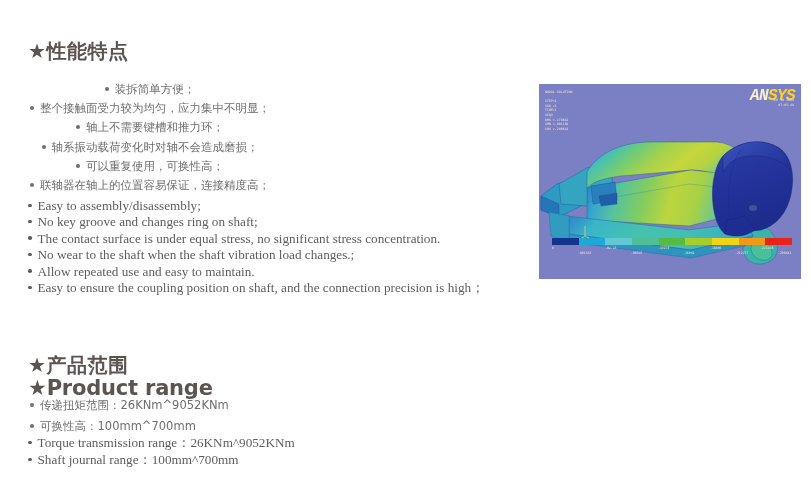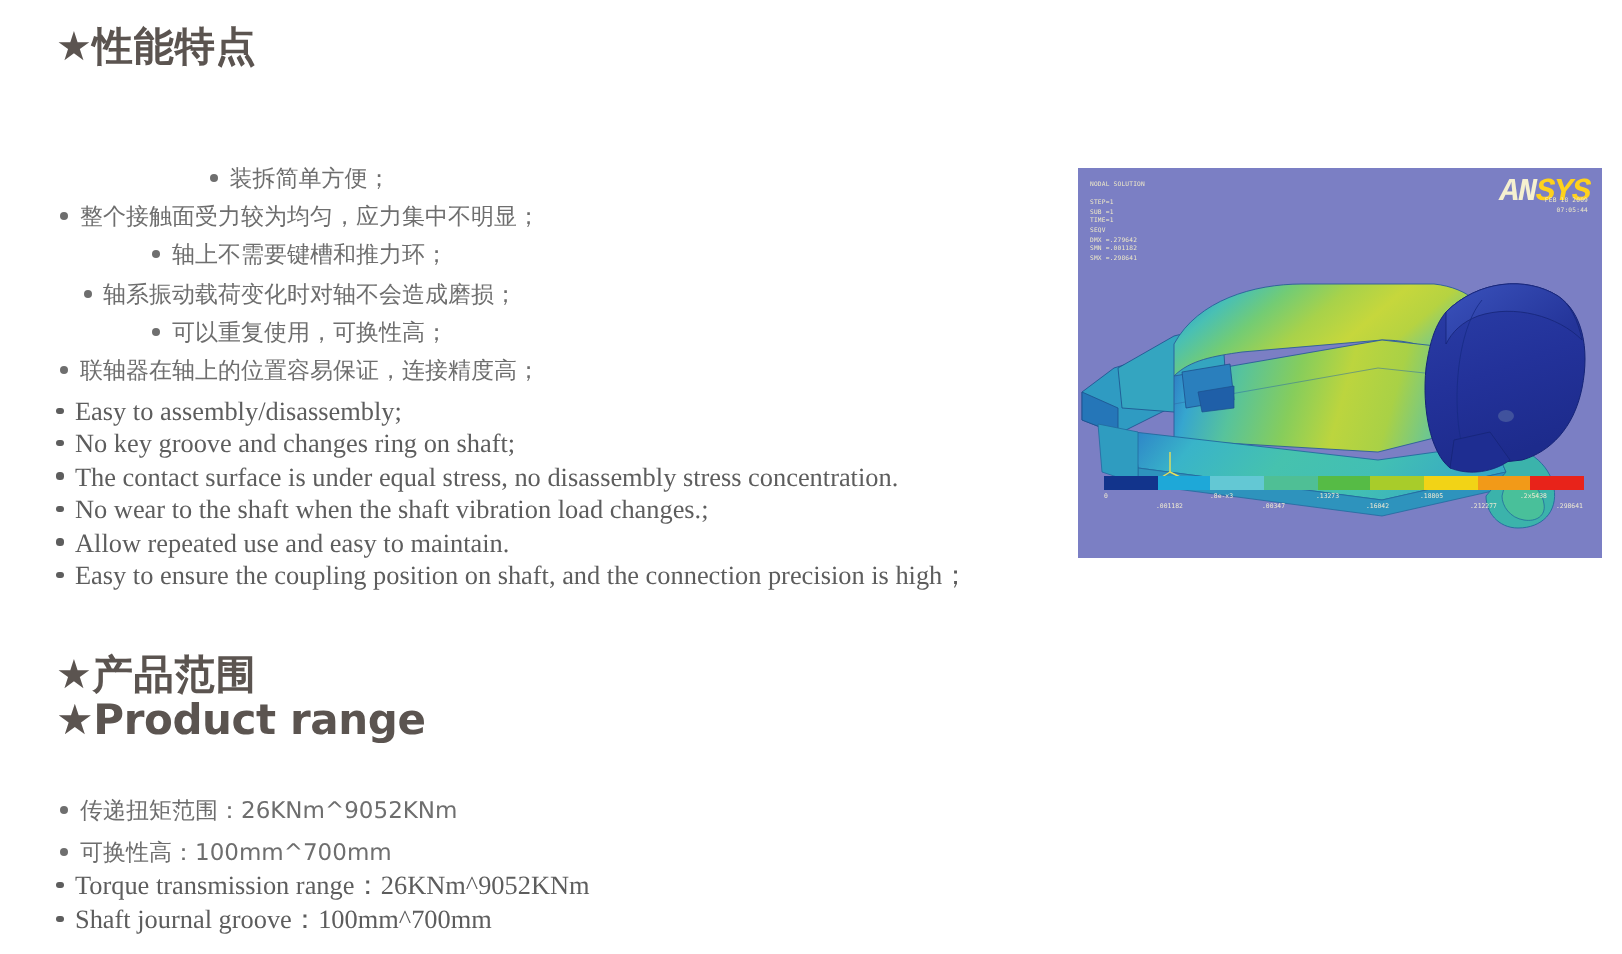--- a/index.html
+++ b/index.html
@@ -17,21 +17,21 @@
   }
 
   .page {
     position: relative;
     width: 811px;
     height: 477px;
     background: #ffffff;
   }
 
   
-  .heading-block { position: absolute; }
+  .heading-block { position: absolute; margin-top: 28px; }
   .heading-cn {
     font-family: "DejaVu Sans", "Liberation Sans", sans-serif;
     font-size: 20px;
     font-weight: bold;
     color: #5b5450;
     letter-spacing: 0.5px;
     line-height: 1.12;
     white-space: nowrap;
   }
   .heading-en {
@@ -188,21 +188,21 @@
     <div class="li"><span class="dot"></span><span>整个接触面受力较为均匀，应力集中不明显；</span></div>
     <div class="li"><span class="dot"></span><span>轴上不需要键槽和推力环；</span></div>
     <div class="li"><span class="dot"></span><span>轴系振动载荷变化时对轴不会造成磨损；</span></div>
     <div class="li"><span class="dot"></span><span>可以重复使用，可换性高；</span></div>
     <div class="li"><span class="dot"></span><span>联轴器在轴上的位置容易保证，连接精度高；</span></div>
   </div>
 
   <div class="list-en" style="left:28px; top:198px;">
     <div class="li"><span class="dot"></span><span>Easy to assembly/disassembly;</span></div>
     <div class="li"><span class="dot"></span><span>No key groove and changes ring on shaft;</span></div>
-    <div class="li"><span class="dot"></span><span>The contact surface is under equal stress, no disassembly stress concentration.</span></div>
+    <div class="li"><span class="dot"></span><span>The contact surface is under equal stress, no significant stress concentration.</span></div>
     <div class="li"><span class="dot"></span><span>No wear to the shaft when the shaft vibration load changes.;</span></div>
     <div class="li"><span class="dot"></span><span>Allow repeated use and easy to maintain.</span></div>
     <div class="li"><span class="dot"></span><span>Easy to ensure the coupling position on shaft, and the connection precision is high；</span></div>
   </div>
 
   <div class="fea-figure">
 
     <svg class="fea-svg" viewBox="0 0 262 195" xmlns="http://www.w3.org/2000/svg">
       <defs>
         <linearGradient id="topFace" x1="0" y1="0" x2="1" y2="0.35">
@@ -340,16 +340,16 @@
     <div class="heading-en">★Product range</div>
   </div>
 
   <div class="list-range-cn" style="left:30px; top:395px;">
     <div class="li"><span class="dot"></span><span>传递扭矩范围：26KNm^9052KNm</span></div>
     <div class="li"><span class="dot"></span><span>可换性高：100mm^700mm</span></div>
   </div>
 
   <div class="list-range-en" style="left:28px; top:434px;">
     <div class="li"><span class="dot"></span><span>Torque transmission range：26KNm^9052KNm</span></div>
-    <div class="li"><span class="dot"></span><span>Shaft journal groove：100mm^700mm</span></div>
+    <div class="li"><span class="dot"></span><span>Shaft journal range：100mm^700mm</span></div>
   </div>
 
 </div>
 
 </body></html>

